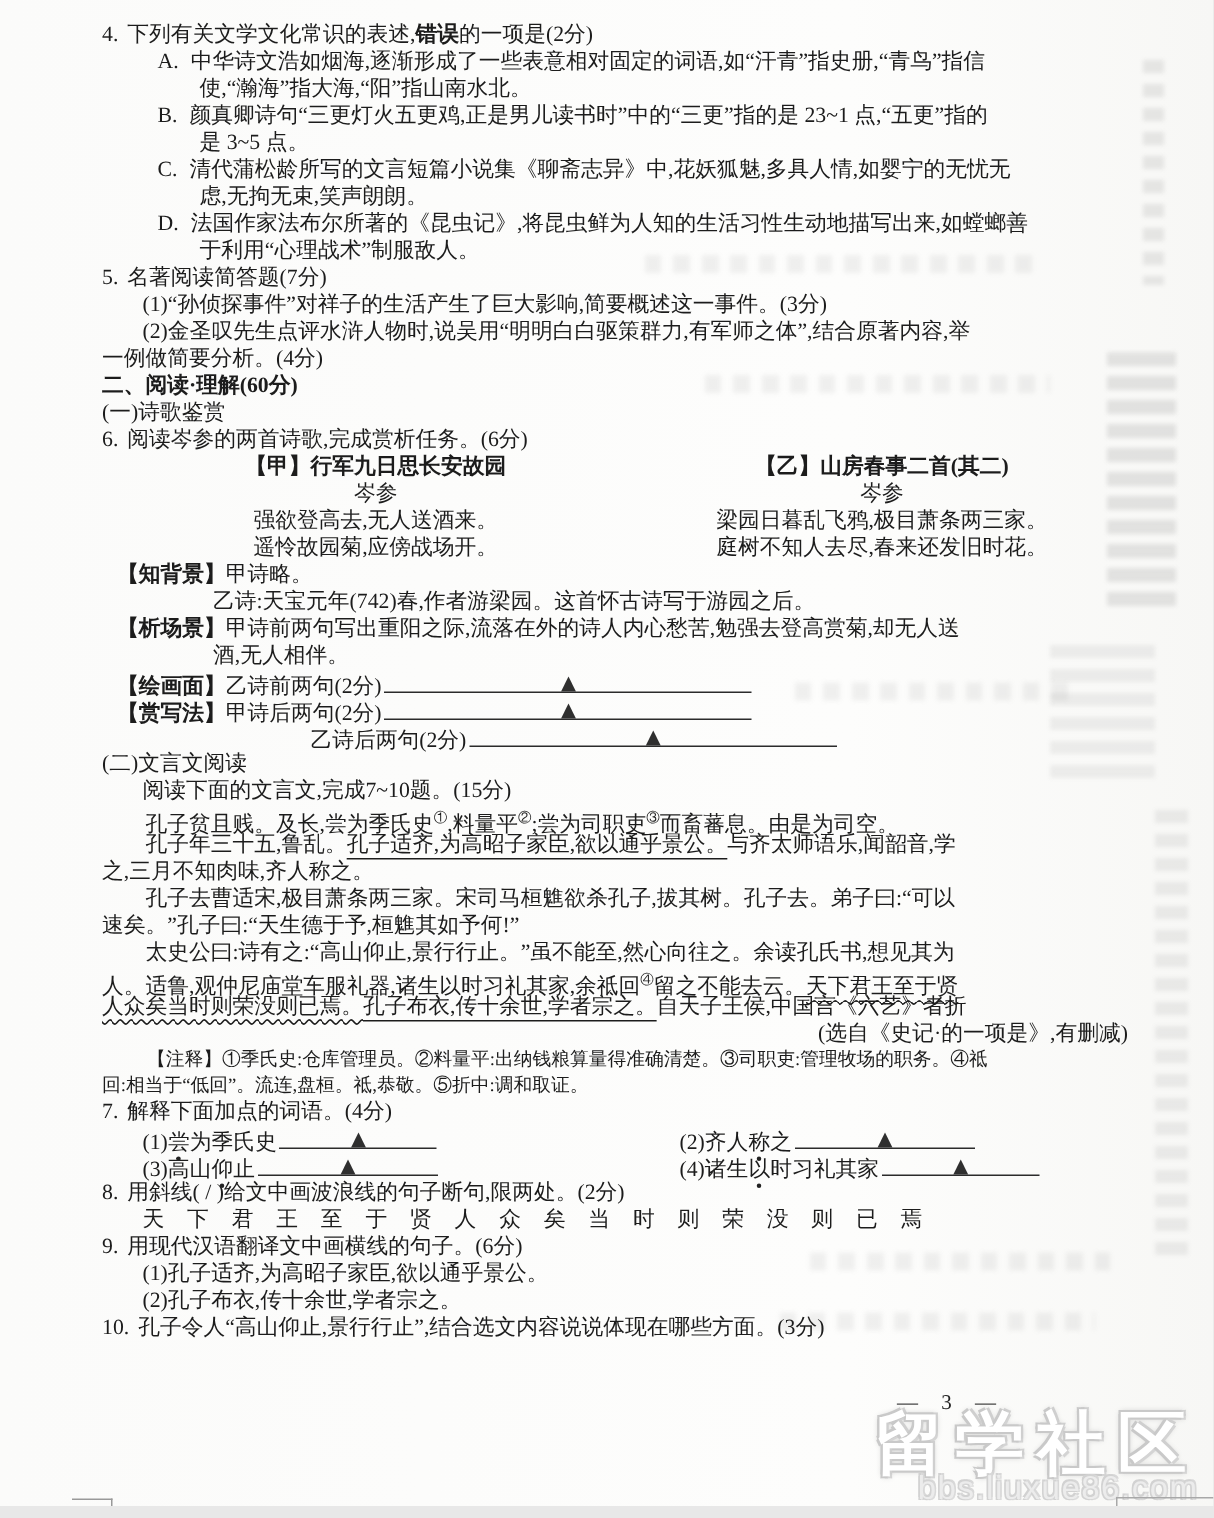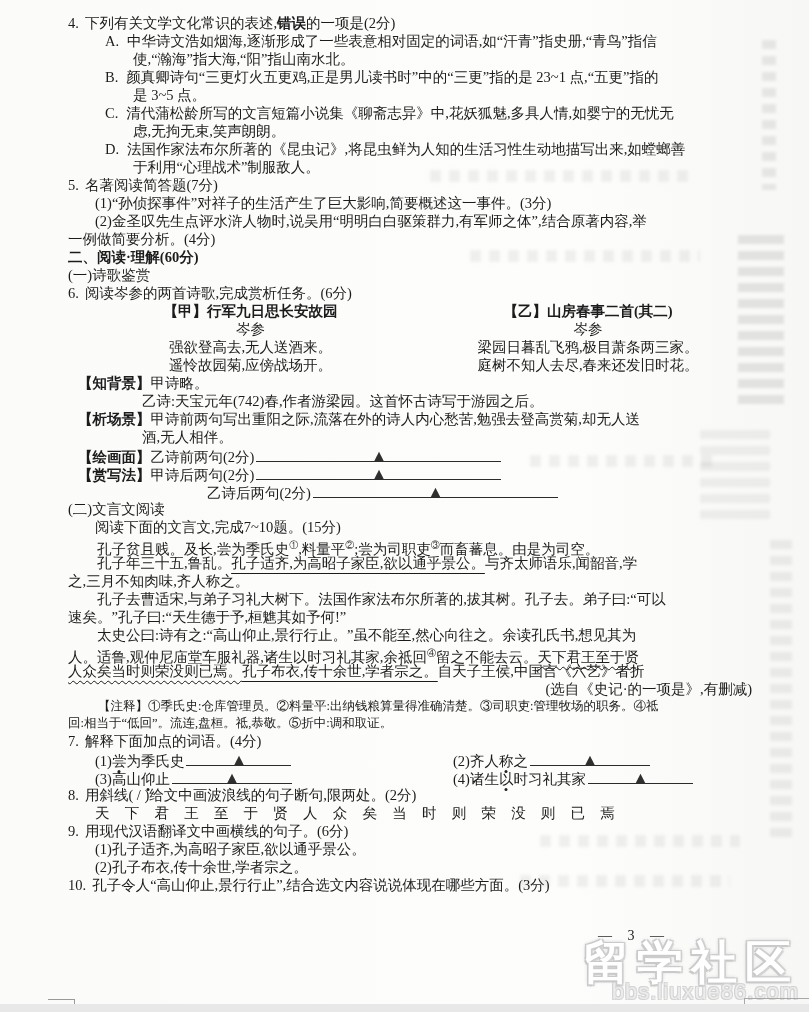--- a/index.html
+++ b/index.html
@@ -124,21 +124,21 @@
     <div class="l lbl-line"><span class="b">【绘画面】</span><span>乙诗前两句(2分)</span><span class="blank bw-big"><span class="tri">▲</span></span></div>
     <div class="l lbl-line"><span class="b">【赏写法】</span><span>甲诗后两句(2分)</span><span class="blank bw-big"><span class="tri">▲</span></span></div>
     <div class="l cont2"><span>乙诗后两句(2分)</span><span class="blank bw-big"><span class="tri">▲</span></span></div>
 
     <div class="l">(二)文言文阅读</div>
     <div class="l item">阅读下面的文言文,完成7~10题。(15分)</div>
 
     <div class="l passage-ind"><span>孔子贫且贱。及长,尝为季氏史</span><span class="sup">①</span><span>,料量平</span><span class="sup">②</span><span>;尝为司职吏</span><span class="sup">③</span><span>而畜蕃息。由是为司空。</span></div>
     <div class="l passage-ind"><span>孔子年三十五,鲁乱。</span><span class="ul">孔子适齐,为高昭子家臣,欲以通乎景公。</span><span>与齐太师语乐,闻韶音,学</span></div>
     <div class="l">之,三月不知肉味,齐人称之。</div>
-    <div class="l passage-ind">孔子去曹适宋,与弟子习礼大树下。法国作家法布尔所著的,拔其树。孔子去。弟子曰:“可以</div>
+    <div class="l passage-ind">孔子去曹适宋,极目萧条两三家。宋司马桓魋欲杀孔子,拔其树。孔子去。弟子曰:“可以</div>
     <div class="l">速矣。”孔子曰:“天生德于予,桓魋其如予何!”</div>
     <div class="l passage-ind">太史公曰:诗有之:“高山仰止,景行行止。”虽不能至,然心向往之。余读孔氏书,想见其为</div>
     <div class="l"><span>人。适鲁,观仲尼庙堂车服礼器,诸生以时习礼其家,余祗回</span><span class="sup">④</span><span>留之不能去云。</span><span class="wavy">天下君王至于贤</span></div>
     <div class="l"><span class="wavy">人众矣当时则荣没则已焉。</span><span class="ul">孔子布衣,传十余世,学者宗之。</span><span>自天子王侯,中国言《六艺》者折</span></div>
     <div class="l src">(选自《史记·的一项是》,有删减)</div>
 
     <div class="notes">
       <div class="l n1">【注释】①季氏史:仓库管理员。②料量平:出纳钱粮算量得准确清楚。③司职吏:管理牧场的职务。④祗</div>
       <div class="l">回:相当于“低回”。流连,盘桓。祗,恭敬。⑤折中:调和取证。</div>
     </div>

